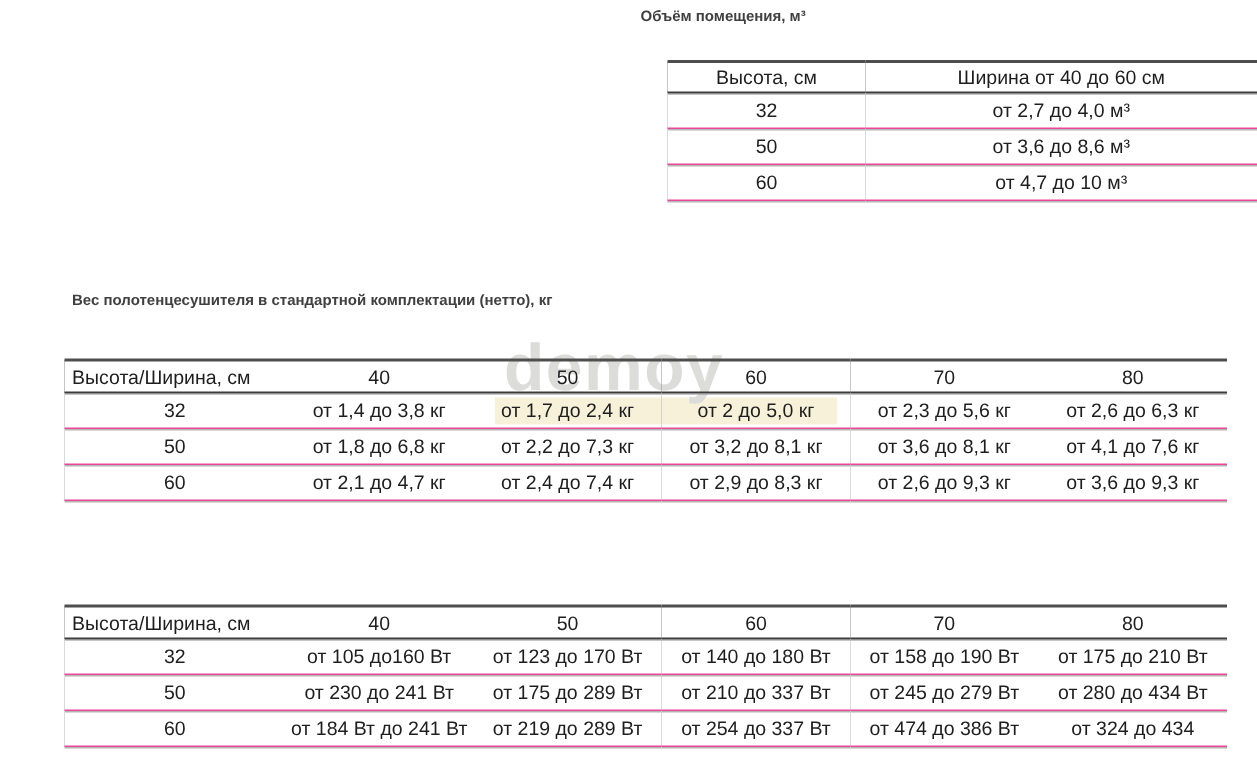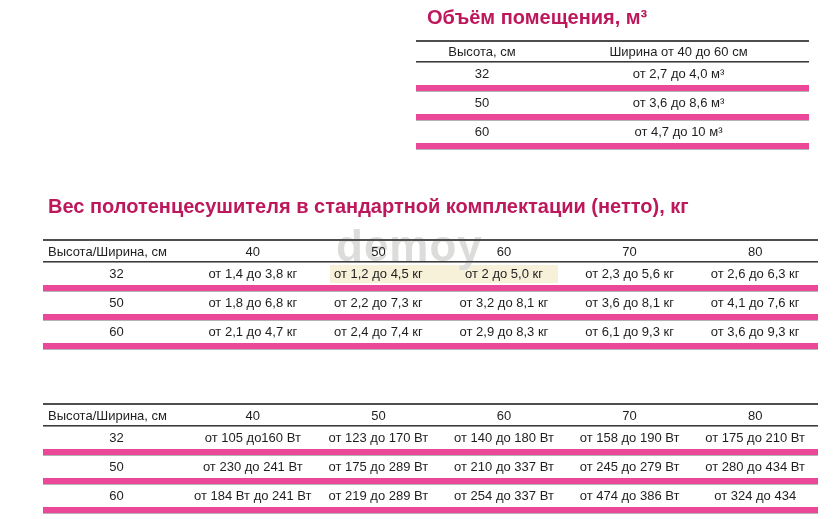--- a/index.html
+++ b/index.html
@@ -26,60 +26,60 @@
     font-size: 44px;
     font-weight: bold;
     letter-spacing: 1px;
     color: #dcdcda;
     z-index: 0;
     user-select: none;
   }
   .doc-title {
     position: absolute;
     margin: 0;
-    font-size: 20px;
+    font-size: 10px;
     font-weight: bold;
-    color: #be185d;
+    color: #404040;
     z-index: 1;
     white-space: nowrap;
   }
   #t1-title { left: 427px; top: 6px; }
   #t2-title { left: 48px;  top: 195px; }
   #t3-title { left: 48px;  top: 369px; }
 
   table {
     position: absolute;
     border-collapse: separate;
     border-spacing: 0;
     table-layout: fixed;
     font-size: 13px;
     color: #1e1e1e;
     z-index: 1;
     background: transparent;
   }
-  #t1 { left: 416px; top: 40px;  width: 393px; }
+  #t1 { left: 445px; top: 40px;  width: 393px; }
   #t2 { left: 43px;  top: 239px; width: 775px; }
   #t3 { left: 43px;  top: 403px; width: 775px; }
 
   td {
     text-align: center;
     vertical-align: middle;
     padding: 0;
     white-space: nowrap;
     overflow: hidden;
   }
   thead td {
     height: 20px;
     border-top: 2px solid #4e4e4e;
     border-bottom: 1px solid #3c3c3c;
     box-shadow: 0 1px 0 #8d8d8d;
   }
   tbody td {
     height: 23px;
-    border-bottom: 6px solid #ec4899;
+    border-bottom: 1px solid #ec4899;
     box-shadow: 0 1px 0 #b4b4b4;
   }
   #t1 thead td { height: 19px; }
   .head-left {
     text-align: left;
     padding-left: 5px;
   }
 </style>
 </head>
 <body>
@@ -134,39 +134,39 @@
         <td>50</td>
         <td>60</td>
         <td>70</td>
         <td>80</td>
       </tr>
     </thead>
     <tbody>
       <tr>
         <td>32</td>
         <td>от 1,4 до 3,8 кг</td>
-        <td>от 1,2 до 4,5 кг</td>
+        <td>от 1,7 до 2,4 кг</td>
         <td>от 2 до 5,0 кг</td>
         <td>от 2,3 до 5,6 кг</td>
         <td>от 2,6 до 6,3 кг</td>
       </tr>
       <tr>
         <td>50</td>
         <td>от 1,8 до 6,8 кг</td>
         <td>от 2,2 до 7,3 кг</td>
         <td>от 3,2 до 8,1 кг</td>
         <td>от 3,6 до 8,1 кг</td>
         <td>от 4,1 до 7,6 кг</td>
       </tr>
       <tr>
         <td>60</td>
         <td>от 2,1 до 4,7 кг</td>
         <td>от 2,4 до 7,4 кг</td>
         <td>от 2,9 до 8,3 кг</td>
-        <td>от 6,1 до 9,3 кг</td>
+        <td>от 2,6 до 9,3 кг</td>
         <td>от 3,6 до 9,3 кг</td>
       </tr>
     </tbody>
   </table>
 
   <table id="t3">
     <colgroup>
       <col style="width:147px">
         <col>
         <col>

